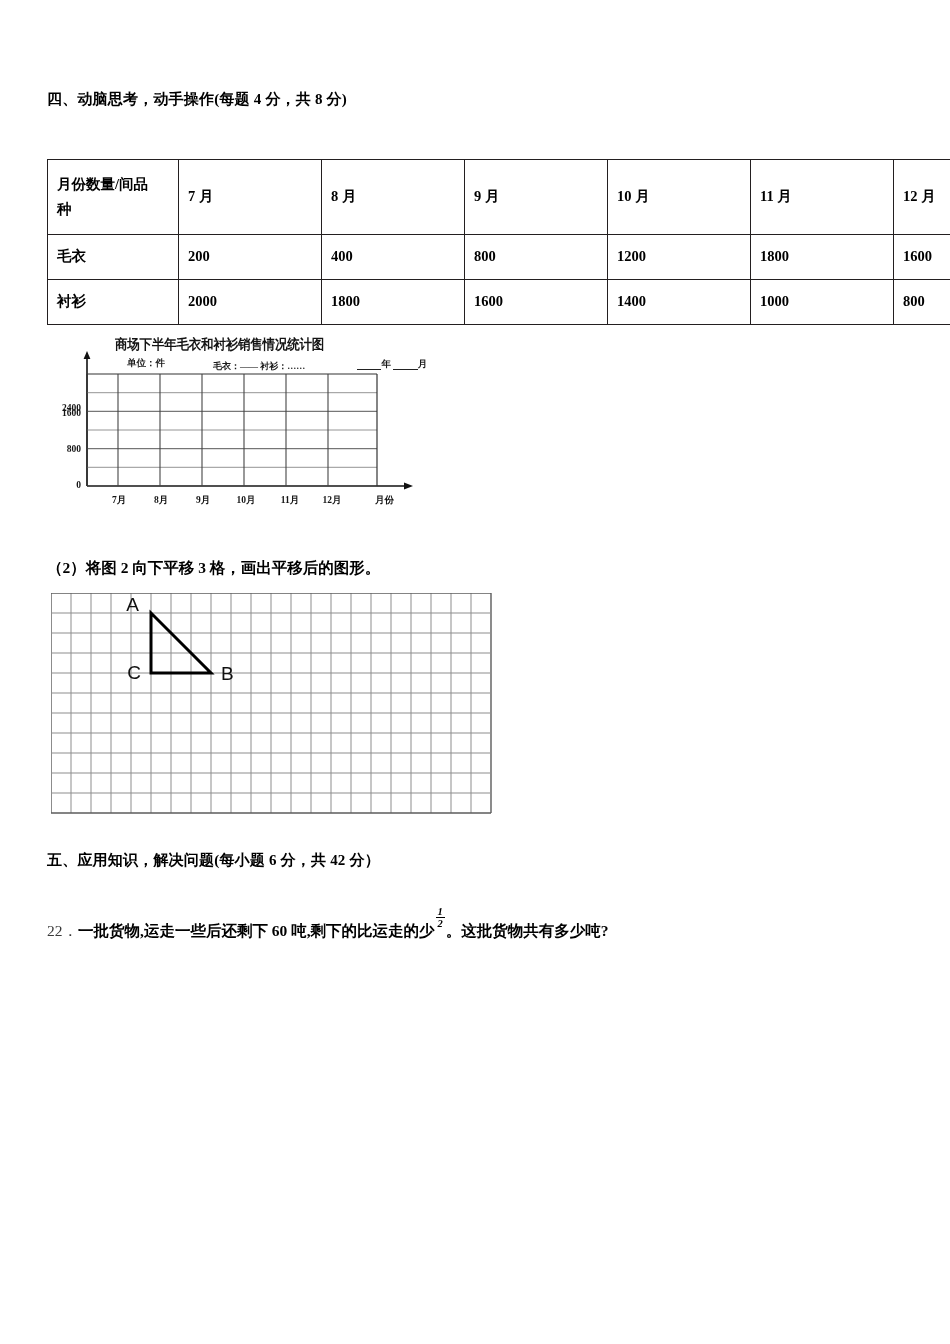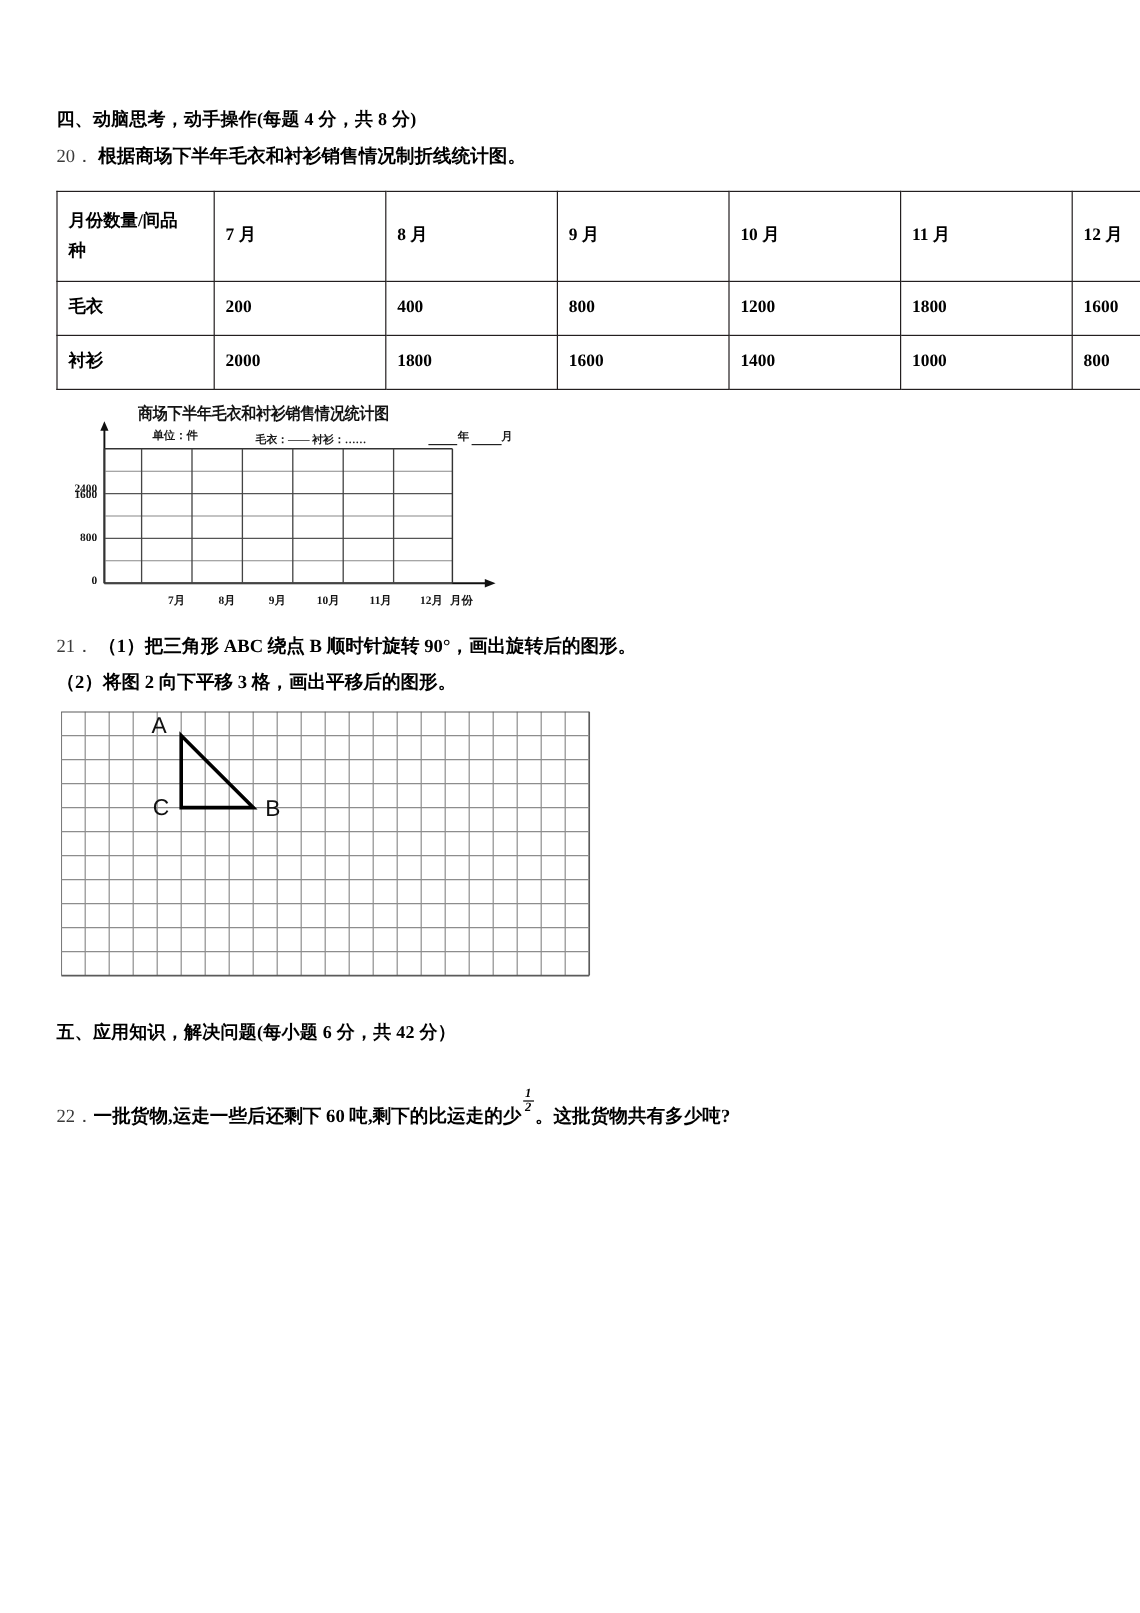--- a/index.html
+++ b/index.html
@@ -131,22 +131,22 @@
     font-weight: bold;
     color: #141414;
     text-align: right;
     width: 34px;
   }
   .xtick {
     position: absolute;
     font-size: 9.5px;
     font-weight: bold;
     color: #141414;
-    white-space: nowrap;
-    margin-left: 35px;
+    text-align: center;
+    white-space: nowrap;
   }
   .xaxis-name {
     position: absolute;
     font-size: 9.5px;
     font-weight: bold;
     color: #141414;
     white-space: nowrap;
   }
 
   
@@ -170,24 +170,20 @@
   .frac .num { display: block; border-bottom: 1px solid #000; padding: 0 2px; }
   .frac .den { display: block; padding: 0 2px; }
 </style>
 </head>
 <body>
 
 <div class="page">
 
   <div class="sec-head" style="left:47px; top:90px;">四、动脑思考，动手操作(每题 4 分，共 8 分)</div>
 
-  <div class="qline" style="left:47px; top:120px;">
-    <span class="qnum">20．</span>
-    <span class="qbody">根据商场下半年毛衣和衬衫销售情况制折线统计图。</span>
-  </div>
 
   <div class="tbl-wrap">
     <table class="data-table">
       <tbody>
           <tr class="hdr">
         <td class="col-head">
           <span class="hdr-label">月份数量/间品</span>
           <span class="hdr-label">种</span>
         </td>
         <td class="mcol">7 月</td>
@@ -272,24 +268,20 @@
         <line x1="113" y1="40" x2="113" y2="152" stroke="#444" stroke-width="1.1"></line>
         <line x1="155" y1="40" x2="155" y2="152" stroke="#444" stroke-width="1.1"></line>
         <line x1="197" y1="40" x2="197" y2="152" stroke="#444" stroke-width="1.1"></line>
         <line x1="239" y1="40" x2="239" y2="152" stroke="#444" stroke-width="1.1"></line>
         <line x1="281" y1="40" x2="281" y2="152" stroke="#444" stroke-width="1.1"></line>
         <line x1="330" y1="40" x2="330" y2="152" stroke="#333" stroke-width="1.2"></line>
       </g>
     </svg>
   </div>
 
-  <div class="qline" style="left:47px; top:528px;">
-    <span class="qnum">21．</span>
-    <span class="qbody">（1）把三角形 ABC 绕点 B 顺时针旋转 90°，画出旋转后的图形。</span>
-  </div>
   <div class="qline" style="left:47px; top:558px;">
     <span class="qbody">（2）将图 2 向下平移 3 格，画出平移后的图形。</span>
   </div>
 
   <div class="grid-figure">
     <svg width="450" height="232">
 
       <g>
         <line x1="0" y1="0" x2="0" y2="220" stroke="#5b5b5b" stroke-width="1.4"></line>
         <line x1="20" y1="0" x2="20" y2="220" stroke="#8d8d8d" stroke-width="1"></line>

